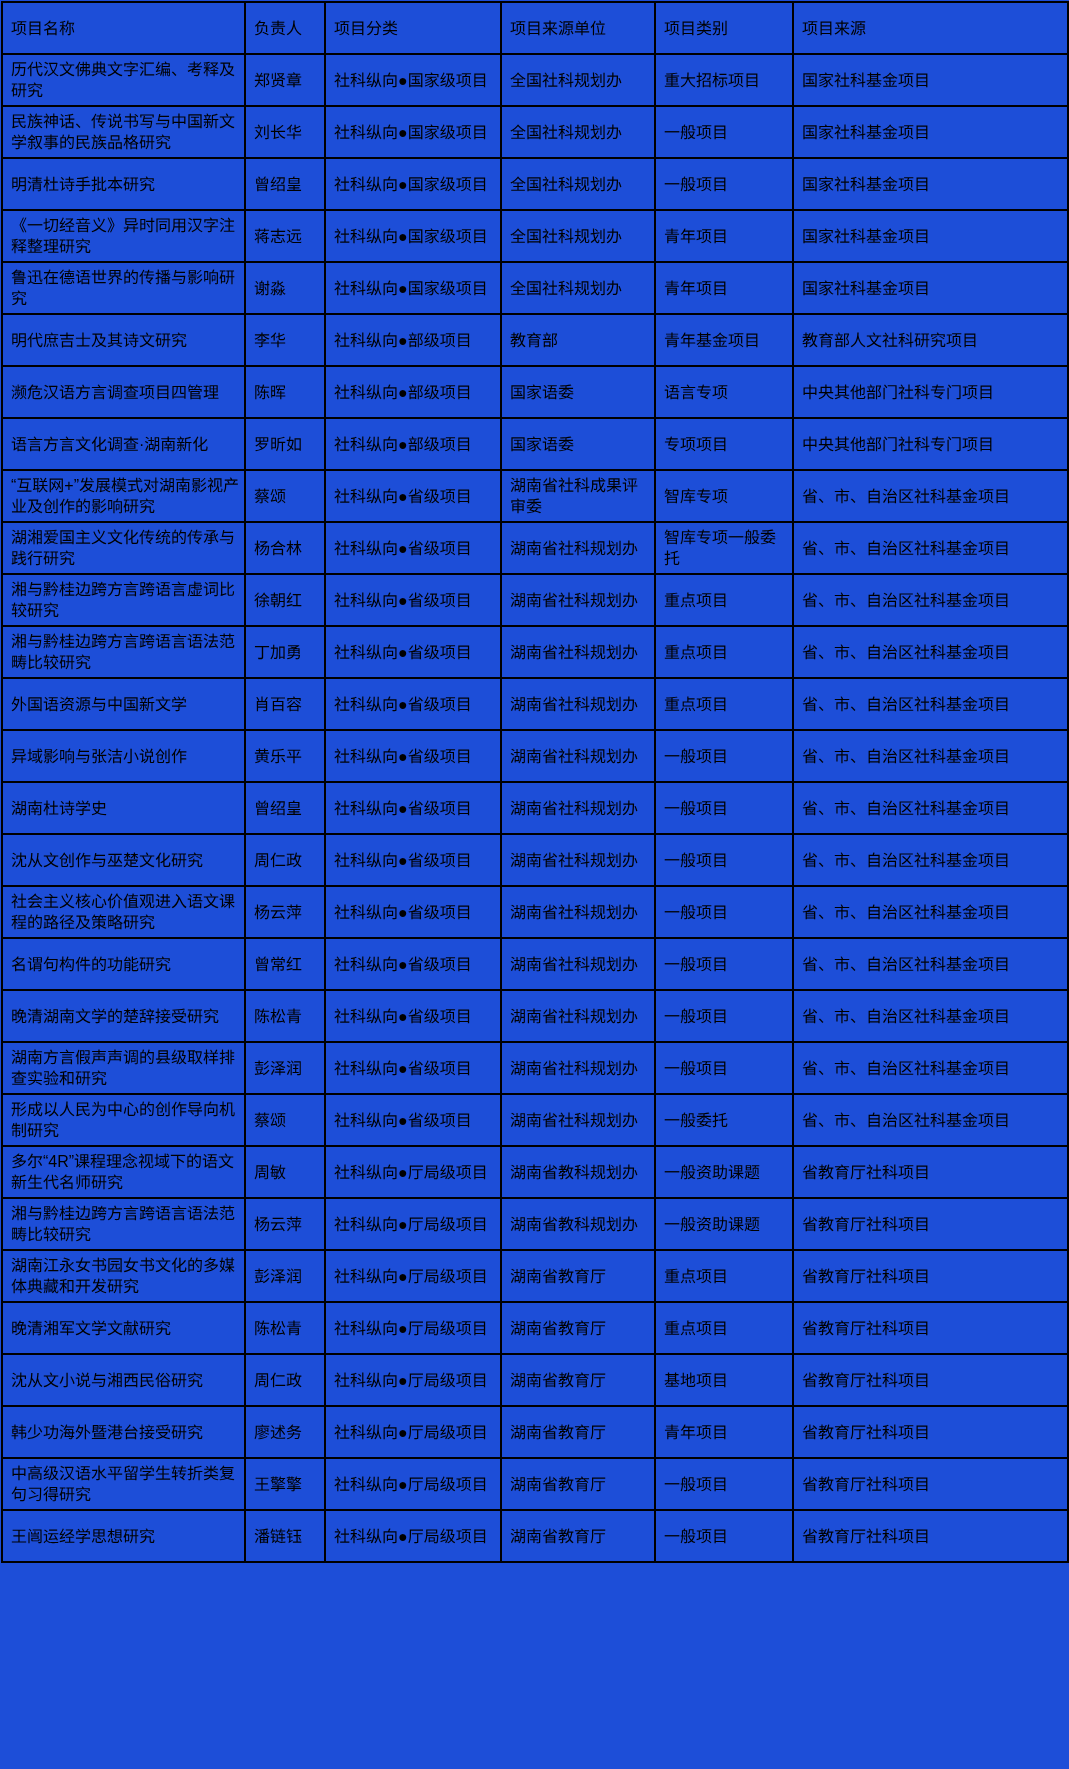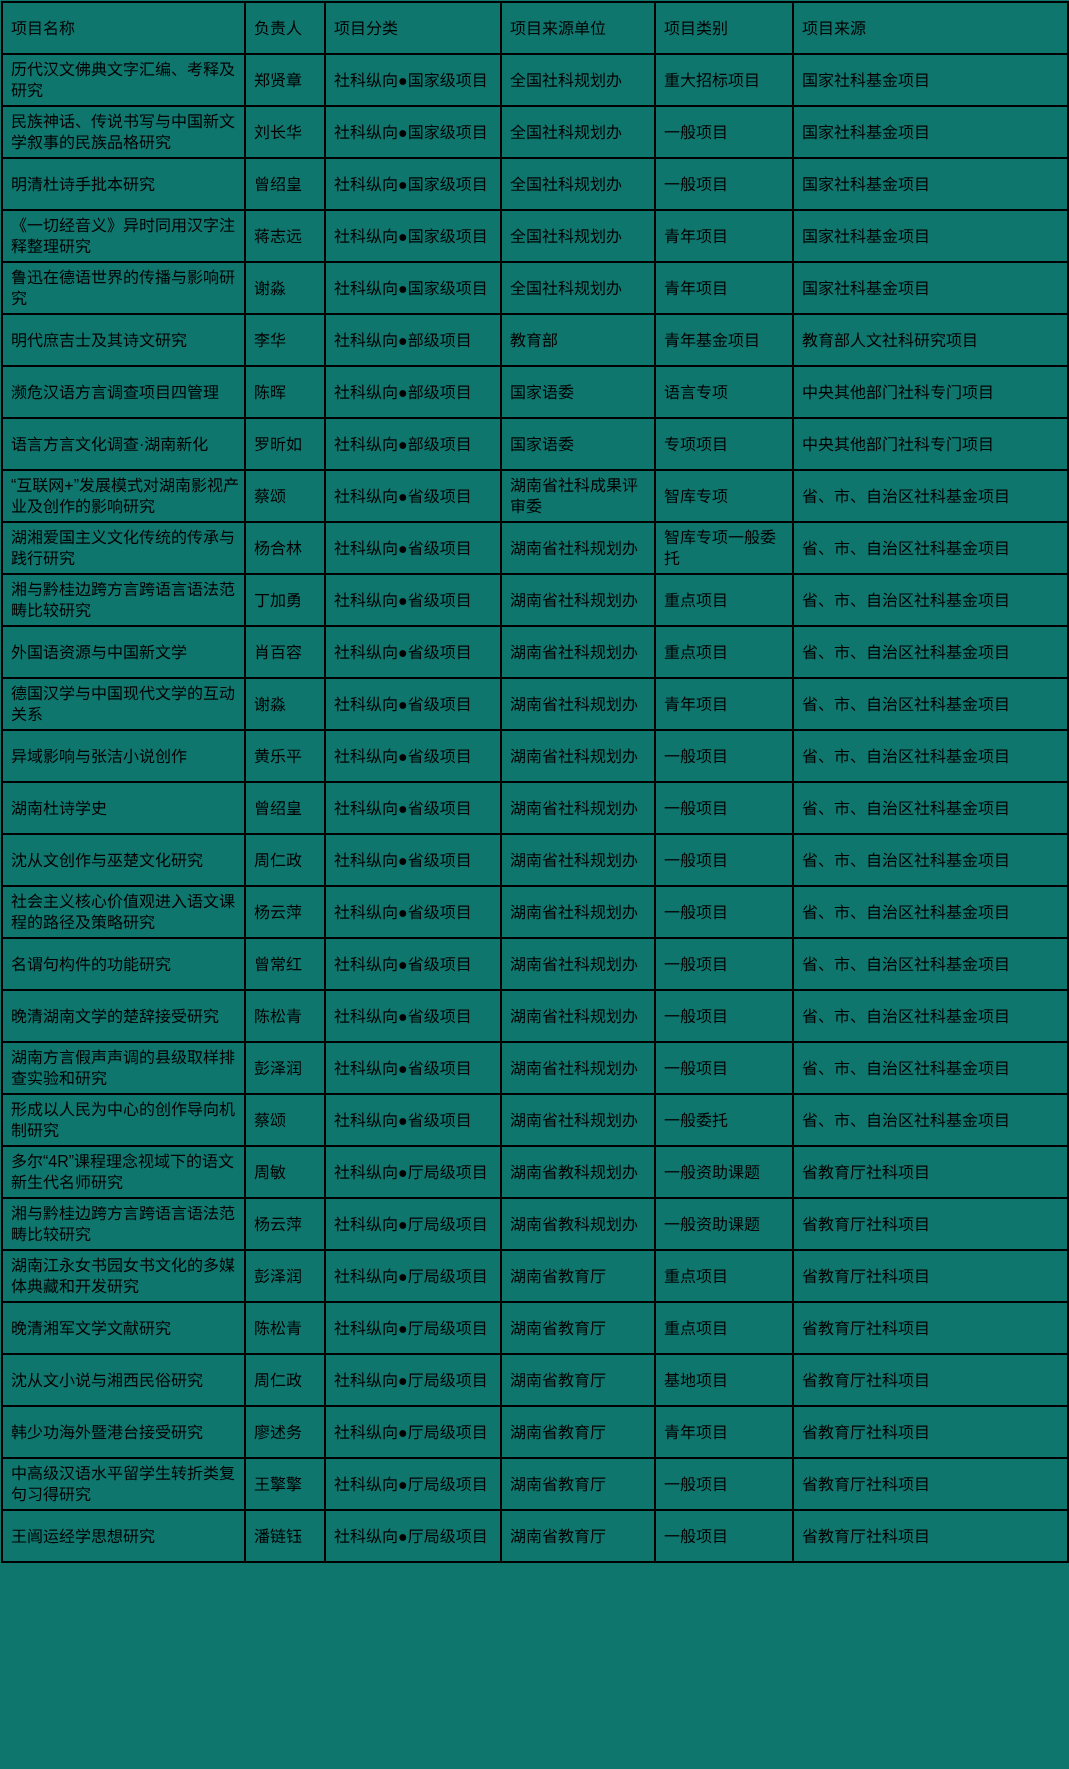--- a/index.html
+++ b/index.html
@@ -3,21 +3,21 @@
 <meta charset="utf-8">
 <style>
   html,body{
     margin:0;
     padding:0;
     background:#ffffff;
   }
   .page{
     width:1069px;
     height:1769px;
-    background:#0f766e;
+    background:#1d4ed8;
     overflow:hidden;
   }
   table.projects{
     border-collapse:collapse;
     table-layout:fixed;
     width:1066px;
     margin:1px 0 0 1px;
   }
   table.projects th,
   table.projects td{
@@ -139,41 +139,41 @@
         </tr>
         <tr>
           <td>湖湘爱国主义文化传统的传承与践行研究</td>
           <td>杨合林</td>
           <td>社科纵向●省级项目</td>
           <td>湖南省社科规划办</td>
           <td>智库专项一般委托</td>
           <td>省、市、自治区社科基金项目</td>
         </tr>
         <tr>
+          <td>湘与黔桂边跨方言跨语言虚词比较研究</td>
+          <td>徐朝红</td>
+          <td>社科纵向●省级项目</td>
+          <td>湖南省社科规划办</td>
+          <td>重点项目</td>
+          <td>省、市、自治区社科基金项目</td>
+        </tr>
+        <tr>
           <td>湘与黔桂边跨方言跨语言语法范畴比较研究</td>
           <td>丁加勇</td>
           <td>社科纵向●省级项目</td>
           <td>湖南省社科规划办</td>
           <td>重点项目</td>
           <td>省、市、自治区社科基金项目</td>
         </tr>
         <tr>
           <td>外国语资源与中国新文学</td>
           <td>肖百容</td>
           <td>社科纵向●省级项目</td>
           <td>湖南省社科规划办</td>
           <td>重点项目</td>
-          <td>省、市、自治区社科基金项目</td>
-        </tr>
-        <tr>
-          <td>德国汉学与中国现代文学的互动关系</td>
-          <td>谢淼</td>
-          <td>社科纵向●省级项目</td>
-          <td>湖南省社科规划办</td>
-          <td>青年项目</td>
           <td>省、市、自治区社科基金项目</td>
         </tr>
         <tr>
           <td>异域影响与张洁小说创作</td>
           <td>黄乐平</td>
           <td>社科纵向●省级项目</td>
           <td>湖南省社科规划办</td>
           <td>一般项目</td>
           <td>省、市、自治区社科基金项目</td>
         </tr>

